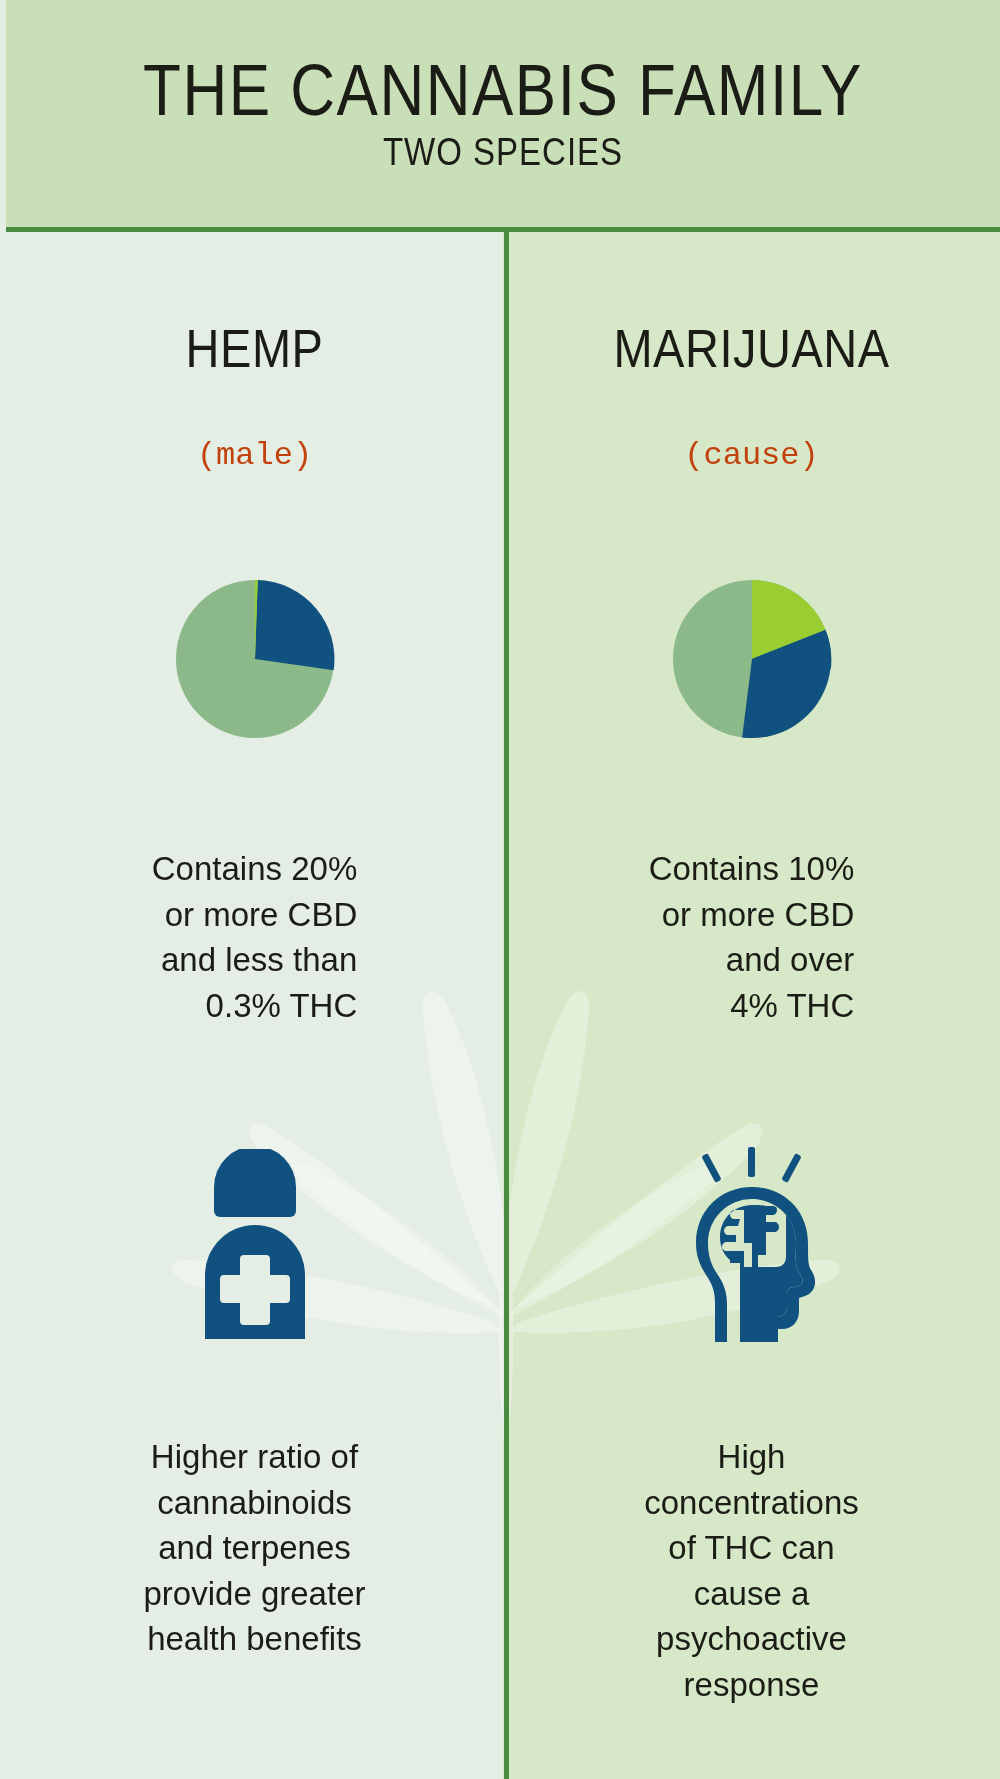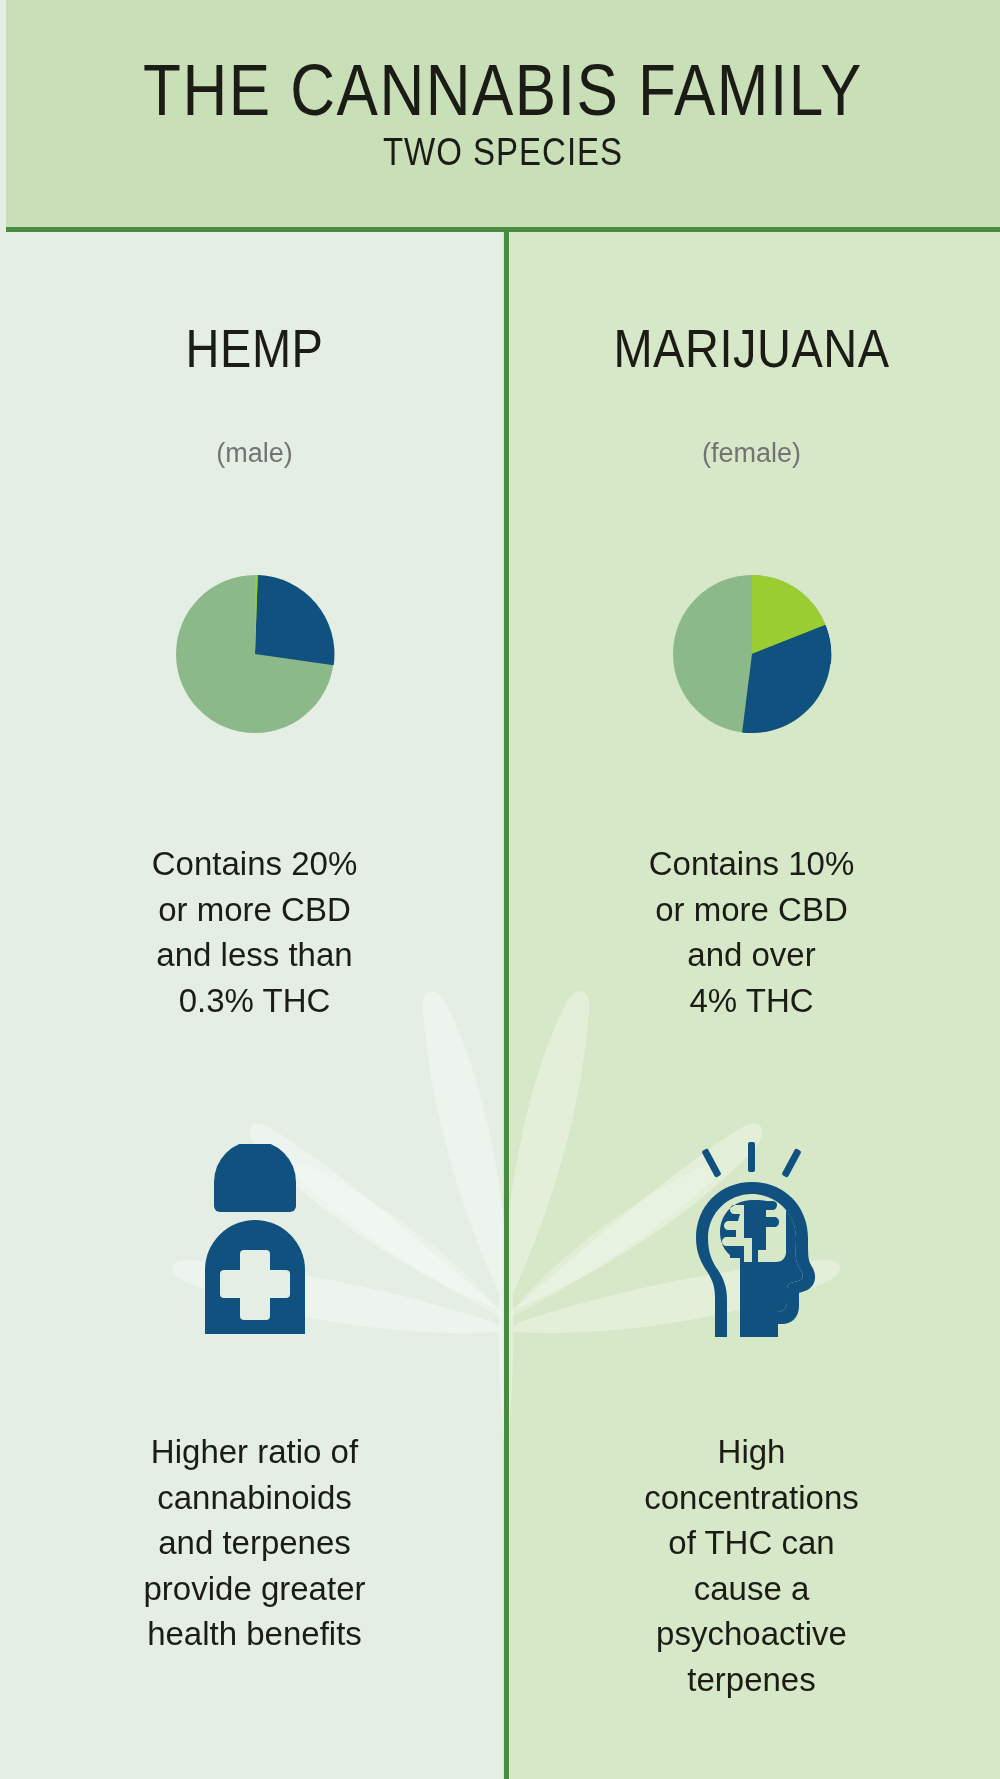--- a/index.html
+++ b/index.html
@@ -93,43 +93,44 @@
   .col-title {
     font-size:47px;
     font-weight:400;
     color:#1C1C16;
     letter-spacing:0.5px;
     line-height:1;
     transform:scaleY(1.16);
     white-space:nowrap;
   }
   .col-subtitle {
-    font-size:27px;
-    font-weight:400;
-    color:#737373;
+    font-size:32px;
+    font-weight:400;
+    color:#c2410c;
     line-height:1;
     margin-top:24px;
     white-space:nowrap;
+    font-family:Liberation Mono, monospace;
   }
 
   .pie-wrap {
     margin-top:62px;
     width:160px; height:160px;
   }
   .pie-wrap svg { display:block; }
 
   .desc {
     font-size:33px;
     line-height:1.38;
     color:#1C1C16;
     text-align:center;
     font-weight:400;
     white-space:pre-line;
   }
-  .desc-top { margin-top:62px; }
+  .desc-top { margin-top:62px;text-align:right; }
 
   .icon-wrap {
     margin-top:76px;
     height:190px;
     display:flex; align-items:center; justify-content:center;
   }
   .icon-wrap svg { display:block; }
 
   .desc-bottom { margin-top:50px; }
 </style>
@@ -200,21 +201,21 @@
 
       <div class="desc desc-bottom">Higher ratio of
 cannabinoids
 and terpenes
 provide greater
 health benefits</div>
     </div>
 
     <div class="column col-marijuana">
       <div class="col-title">MARIJUANA</div>
-      <div class="col-subtitle">(female)</div>
+      <div class="col-subtitle">(cause)</div>
 
       <div class="pie-wrap">
         <svg width="160" height="160" viewBox="0 0 160 160">
           <circle cx="80" cy="80" r="79" fill="#8CB98A"></circle>
 
           <path d="M80 80 L80 1 A79 79 0 0 1 153.43 50.9 Z" fill="#9ACD32"></path>
 
           <path d="M80 80 L153.43 50.9 A79 79 0 0 1 70.1 158.4 Z" fill="#10517F" transform="rotate(0 80 80)"></path>
 
           <path d="M80 80 L153.43 50.9 A79 79 0 0 1 158.87 89.9 Z" fill="#10517F"></path>
@@ -244,17 +245,17 @@
             <path d="M70 58 L70 96 L84 96 L84 85 L92 85 C95 85 97 83 97 80 C97 77 95 75 92 75 L84 75 L84 68 L90 68 C93 68 95 66 95 63 C95 60 93 59 90 59 L84 59 C80 58 75 58 70 58 Z"></path>
           </g>
         </svg>
       </div>
 
       <div class="desc desc-bottom">High
 concentrations
 of THC can
 cause a
 psychoactive
-terpenes</div>
+response</div>
     </div>
 
   </div>
 </div>
 
 </body></html>

